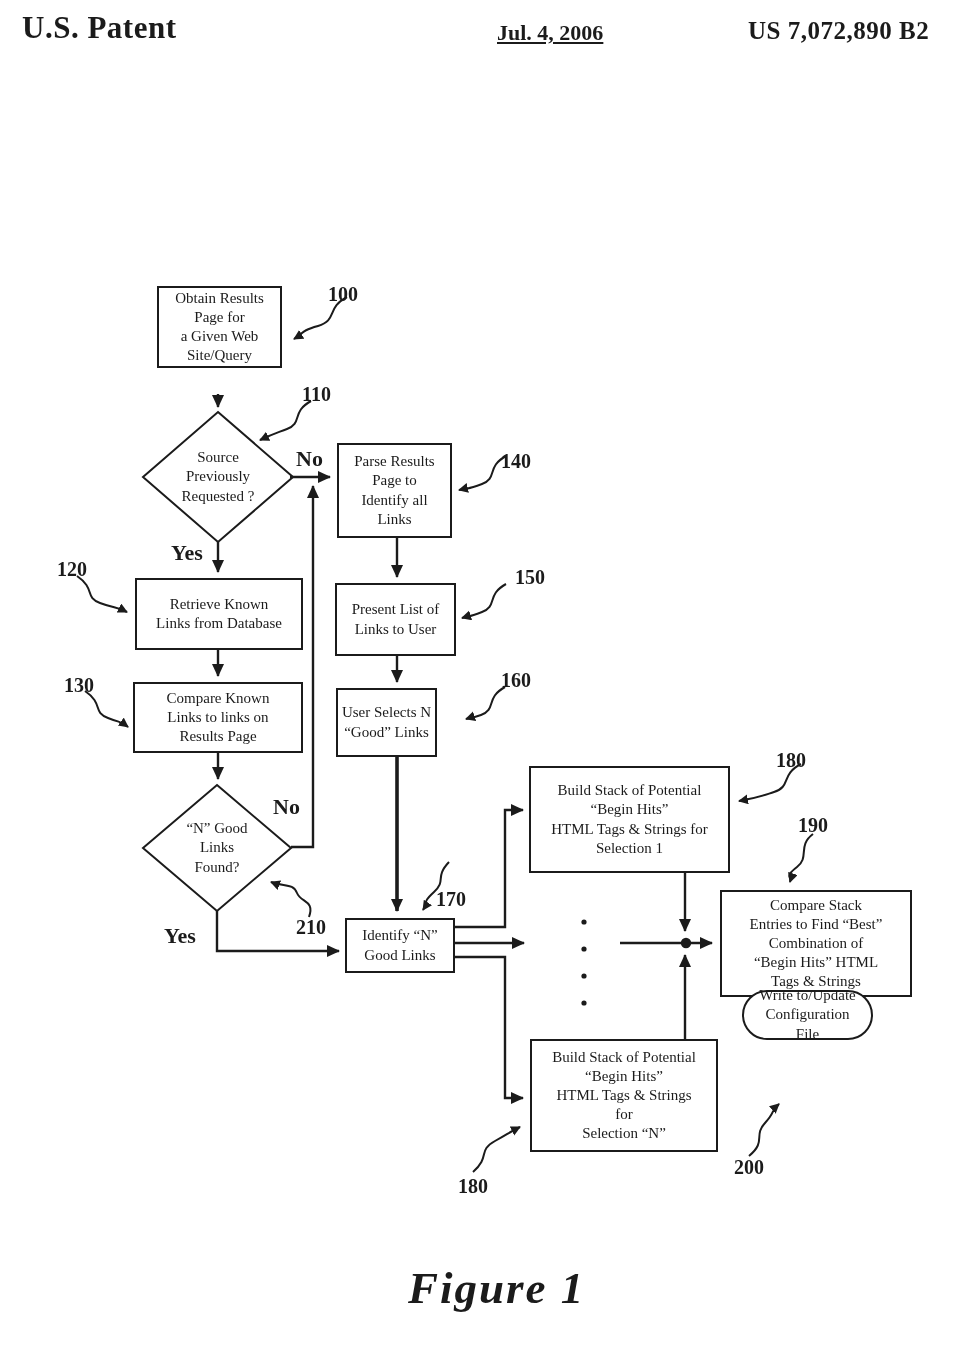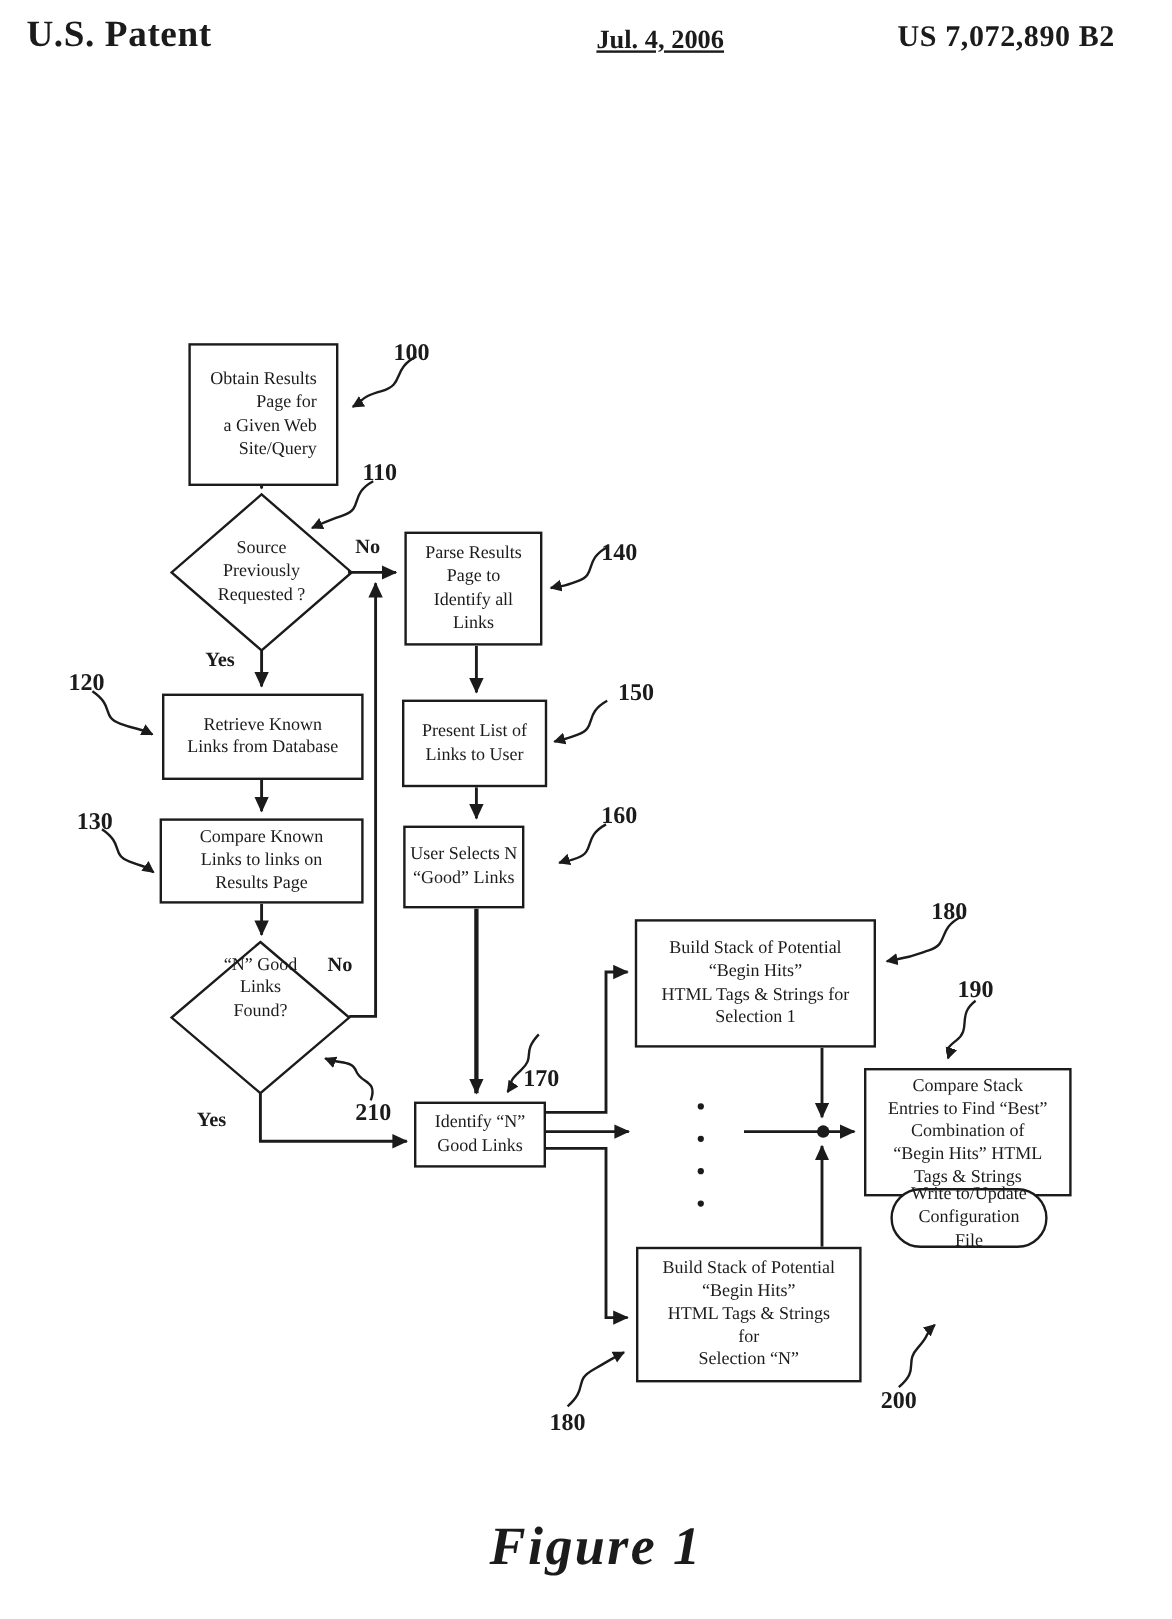--- a/index.html
+++ b/index.html
@@ -14,21 +14,21 @@
   #cvs{position:absolute;left:0;top:0;}
   
   .node{position:absolute;border:2px solid #1b1b1b;background:#ffffff;
         display:flex;align-items:center;justify-content:center;text-align:center;
         box-sizing:border-box;}
   .node-text,.dtext{white-space:pre-line;font-size:15px;line-height:1.28;}
   .diamond-label{position:absolute;display:flex;align-items:center;justify-content:center;
         text-align:center;}
   
   .ref{position:absolute;font-weight:bold;font-size:20px;}
-  .branch{position:absolute;font-weight:bold;font-size:17px;}
+  .branch{position:absolute;font-weight:bold;font-size:22px;}
   .figcap{left:408px;top:1262px;font-size:45px;font-style:italic;font-weight:bold;
           letter-spacing:2px;}
 </style>
 </head>
 <body>
 
 <span class="abs hdr-title">U.S. Patent</span>
 <span class="abs hdr-date">Jul. 4, 2006</span>
 <span class="abs hdr-num">US 7,072,890 B2</span>
 
@@ -83,21 +83,21 @@
     <path d="M505,687 C485,698 497,709 481,715 C467,720 472,717 466,719" marker-end="url(#ahs)"></path>
     <path d="M449,862 C434,878 447,880 434,892 C421,904 429,901 423,910" marker-end="url(#ahs)"></path>
     <path d="M801,764 C780,775 792,786 774,792 C756,798 760,797 739,801" marker-end="url(#ahs)"></path>
     <path d="M813,834 C797,846 810,857 797,867 C784,877 792,876 790,882" marker-end="url(#ahs)"></path>
     <path d="M309,917 C315,900 301,903 297,893 C293,883 284,887 271,882" marker-end="url(#ahs)"></path>
     <path d="M473,1172 C491,1156 477,1151 495,1141 C511,1132 508,1133 520,1127" marker-end="url(#ahs)"></path>
     <path d="M749,1156 C767,1141 753,1136 765,1123 C776,1111 770,1112 779,1104" marker-end="url(#ahs)"></path>
   </g>
 </svg>
 
-<div class="node" style="left:157px;top:286px;width:125px;height:119px;text-align:right;">
+<div class="node" style="left:157px;top:286px;width:125px;height:82px;">
   <span class="node-text">Obtain Results
 Page for
 a Given Web
 Site/Query</span>
 </div>
 <div class="node" style="left:337px;top:443px;width:115px;height:95px;">
   <span class="node-text">Parse Results
 Page to
 Identify all
 Links</span>
@@ -122,21 +122,21 @@
 <div class="node" style="left:345px;top:918px;width:110px;height:55px;">
   <span class="node-text">Identify “N”
 Good Links</span>
 </div>
 <div class="node" style="left:529px;top:766px;width:201px;height:107px;">
   <span class="node-text">Build Stack of Potential
 “Begin Hits”
 HTML Tags &amp; Strings for
 Selection 1</span>
 </div>
-<div class="node" style="left:720px;top:890px;width:173px;height:107px;">
+<div class="node" style="left:720px;top:890px;width:192px;height:107px;">
   <span class="node-text">Compare Stack
 Entries to Find “Best”
 Combination of
 “Begin Hits” HTML
 Tags &amp; Strings</span>
 </div>
 <div class="node" style="left:530px;top:1039px;width:188px;height:113px;">
   <span class="node-text">Build Stack of Potential
 “Begin Hits”
 HTML Tags &amp; Strings
@@ -147,21 +147,21 @@
   <span class="node-text">Write to/Update
 Configuration
 File</span>
 </div>
 
 <div class="diamond-label" style="left:148px;top:440px;width:140px;height:74px;">
   <span class="dtext">Source
 Previously
 Requested ?</span>
 </div>
-<div class="diamond-label" style="left:147px;top:788px;width:140px;height:72px;">
+<div class="diamond-label" style="left:147px;top:812px;width:140px;height:72px;">
   <span class="dtext">“N” Good
 Links
 Found?</span>
 </div>
 
 <span class="ref" style="left:328px;top:283px;">100</span>
 <span class="ref" style="left:302px;top:383px;">110</span>
 <span class="ref" style="left:57px;top:558px;">120</span>
 <span class="ref" style="left:64px;top:674px;">130</span>
 <span class="ref" style="left:501px;top:450px;">140</span>

